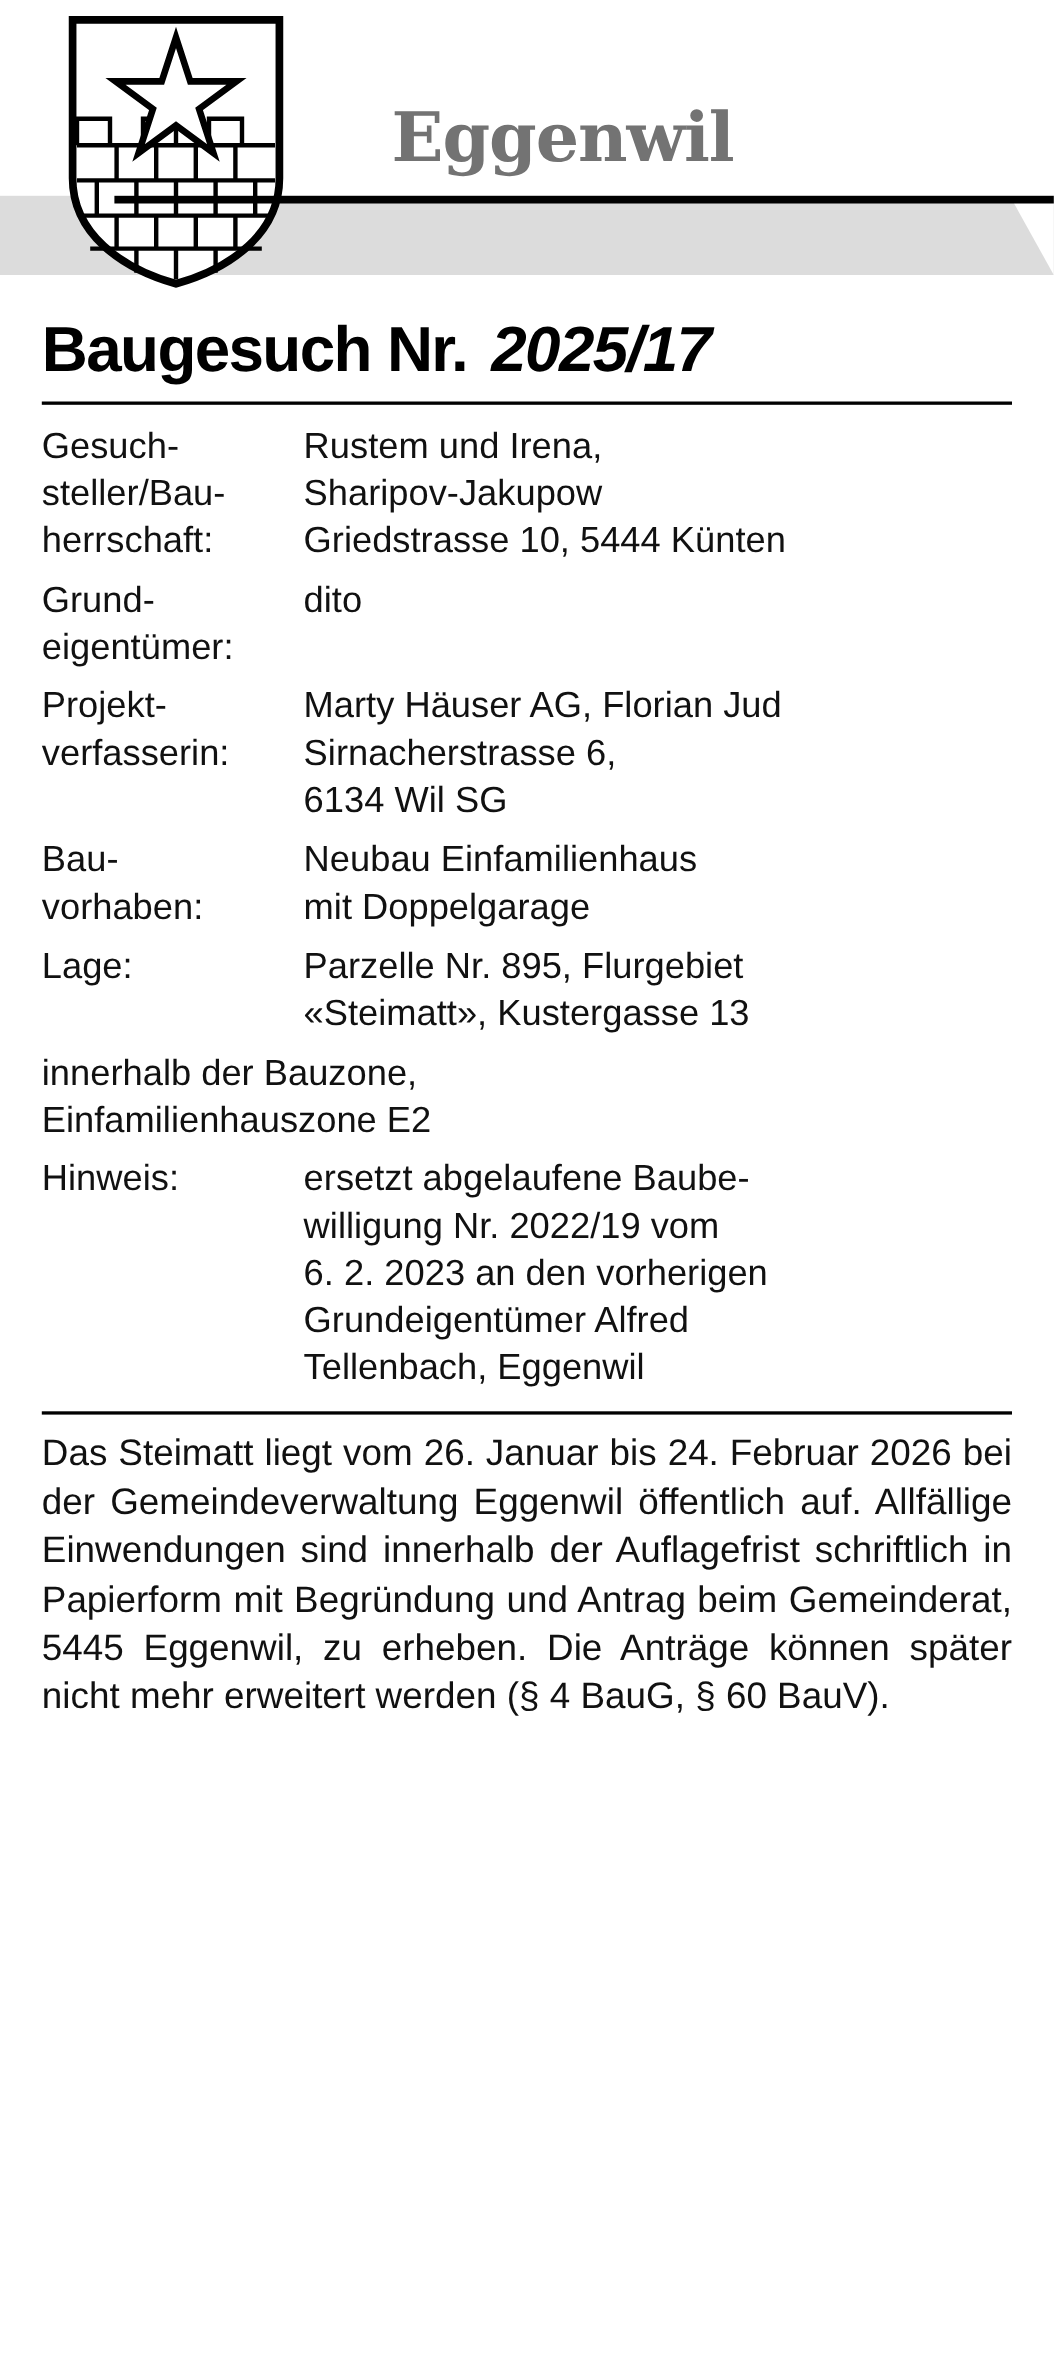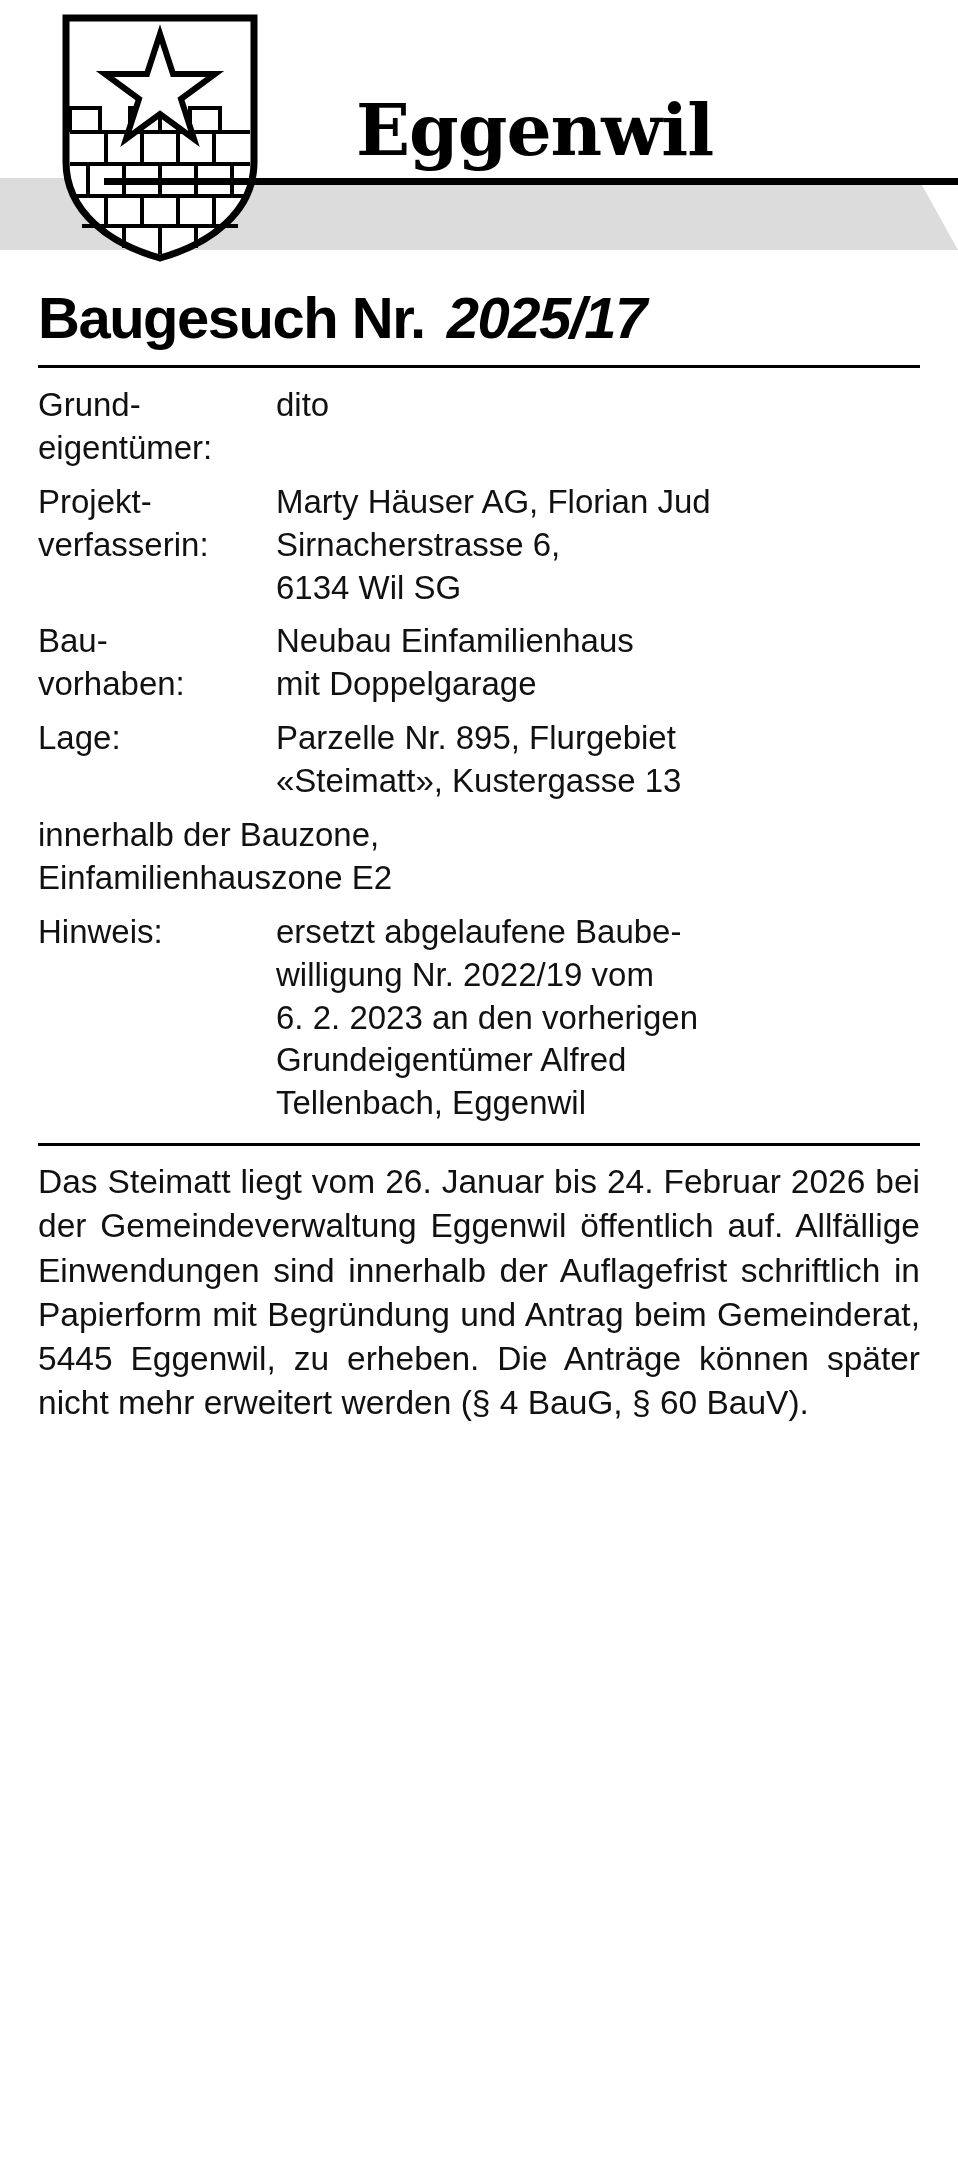--- a/index.html
+++ b/index.html
@@ -52,23 +52,23 @@
     width: 200px;
     height: 252px;
   }
   .crest svg { display: block; }
   .town-name {
     position: absolute;
     left: 318px;
     top: 88px;
     font-family: "DejaVu Serif", serif;
     font-weight: bold;
-    font-size: 71px;
+    font-size: 62px;
     letter-spacing: -1px;
-    color: #000000;
+    color: #737373;
   }
   .header-rule {
     position: absolute;
     left: 66px;
     top: 178px;
     width: 866px;
     height: 7px;
     background: #000;
   }
 
@@ -156,20 +156,28 @@
   </div>
 
   <div class="title">
     <span>Baugesuch Nr.</span><span class="title-num">2025/17</span>
   </div>
 
   <div class="rule-thin"></div>
 
   <div class="details">
 
+    <div class="row">
+      <div class="label">Gesuch-
+steller/Bau-
+herrschaft:</div>
+      <div class="value">Rustem und Irena,
+Sharipov-Jakupow
+Griedstrasse 10, 5444 Künten</div>
+    </div>
 
     <div class="row">
       <div class="label">Grund-
 eigentümer:</div>
       <div class="value">dito</div>
     </div>
 
     <div class="row">
       <div class="label">Projekt-
 verfasserin:</div>

